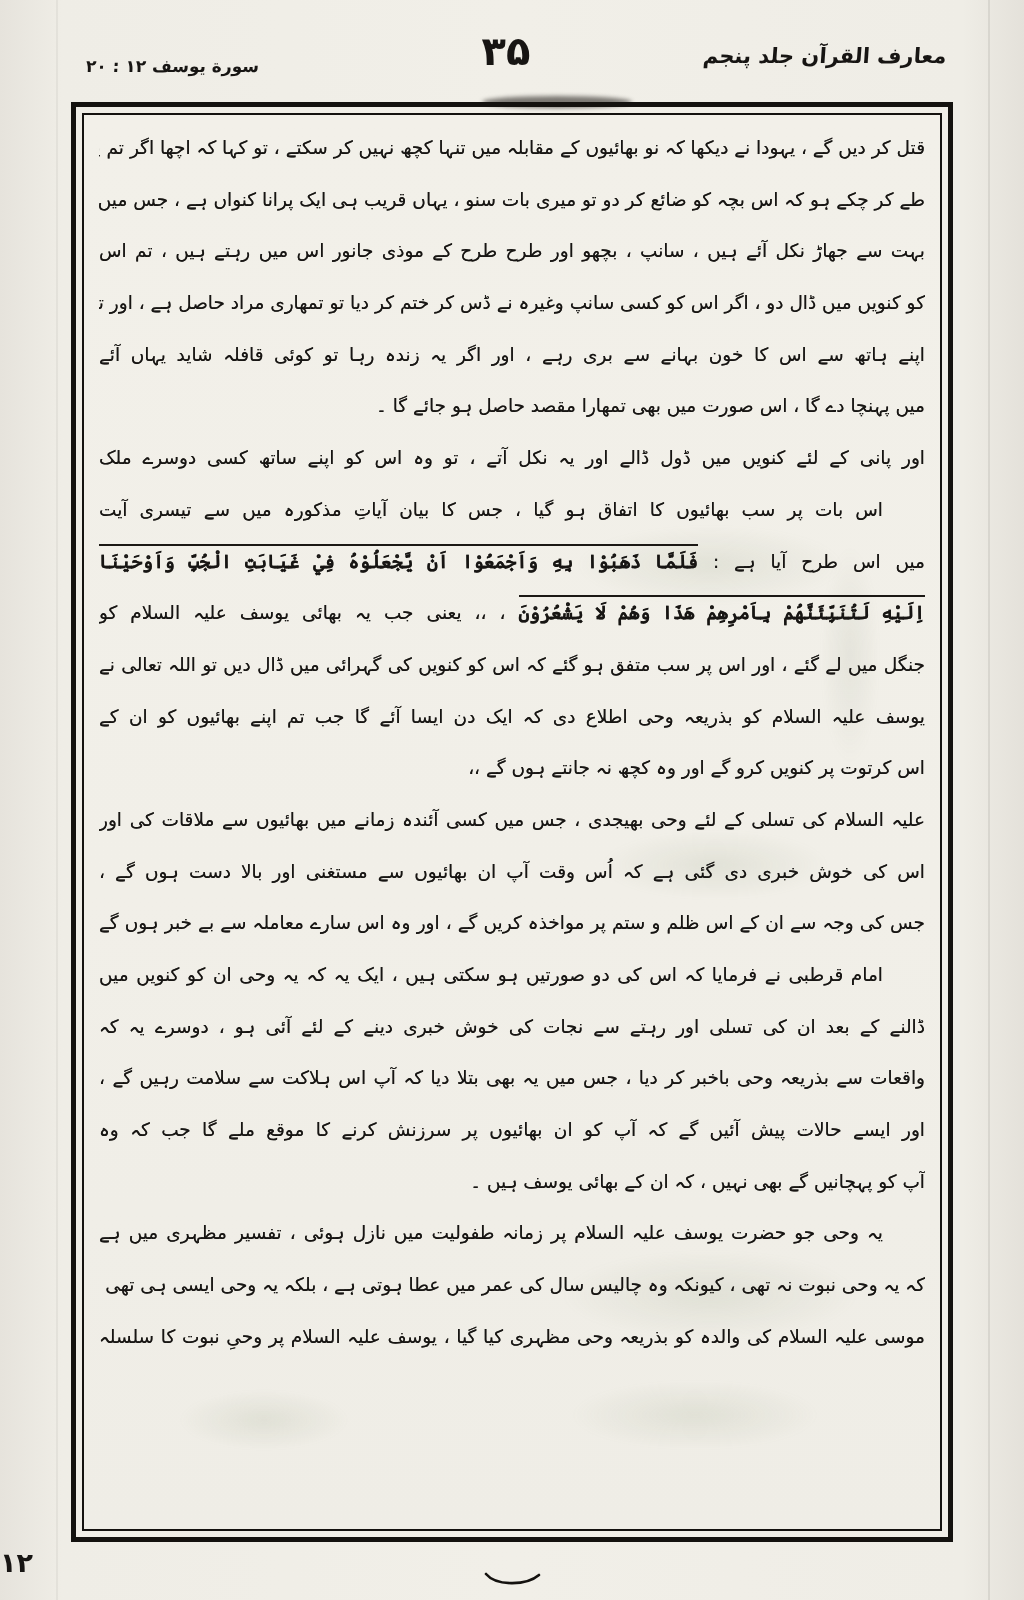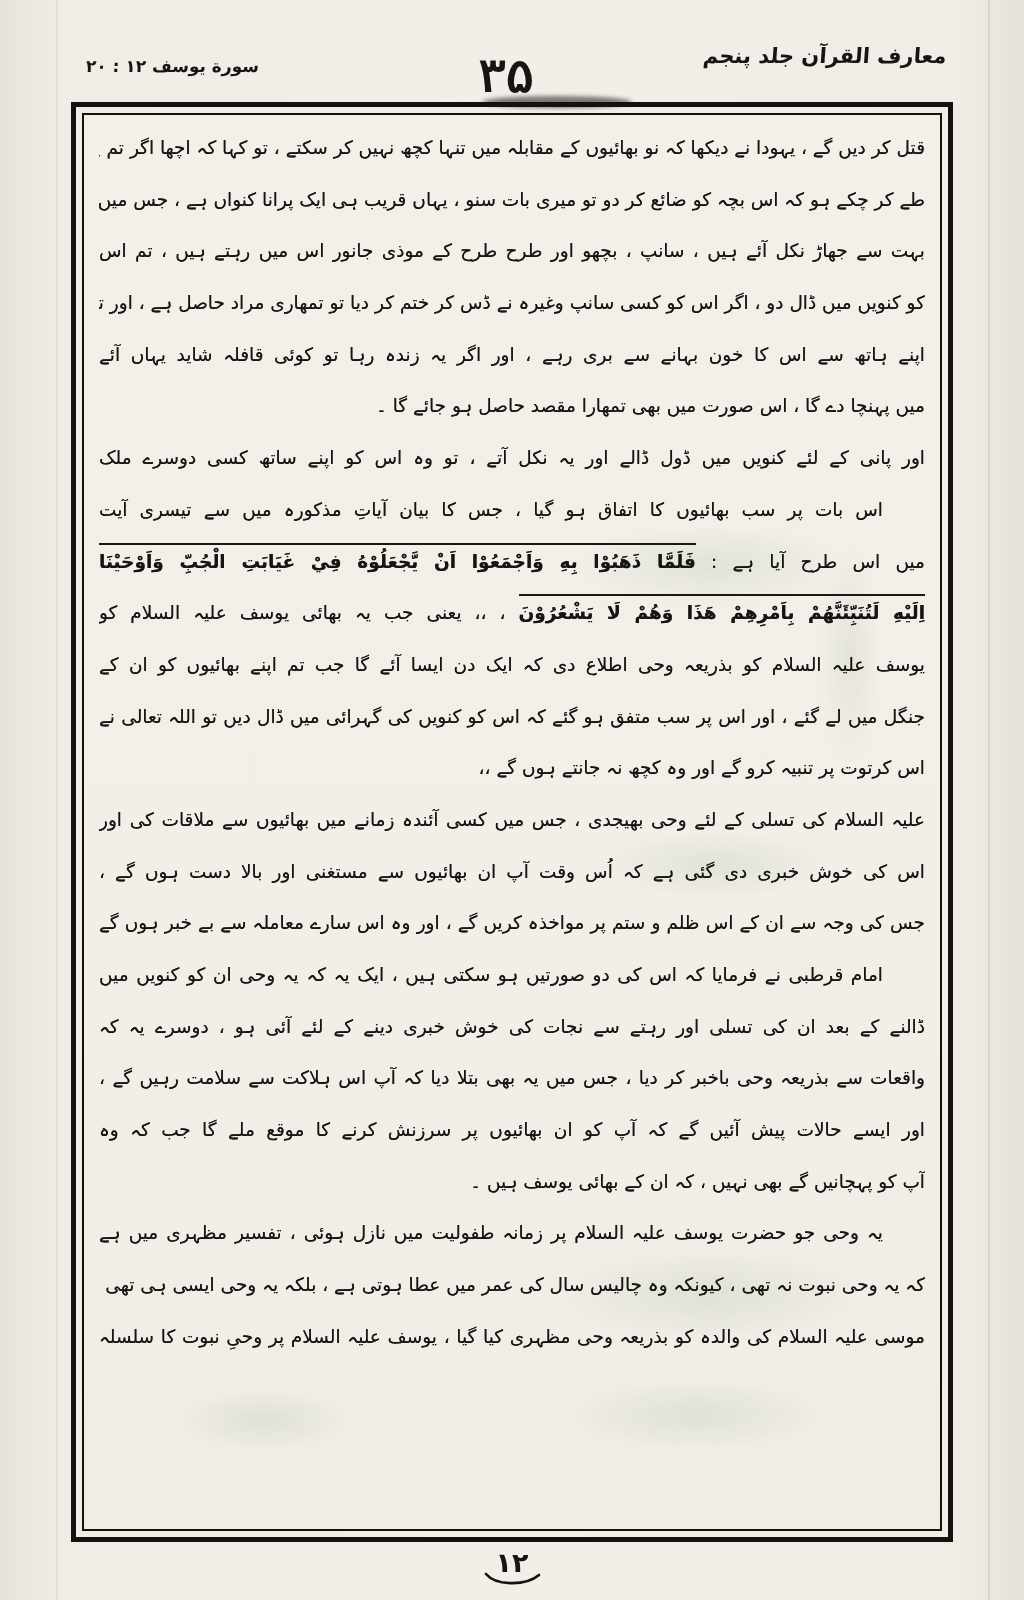--- a/index.html
+++ b/index.html
@@ -24,22 +24,22 @@
     position:absolute;top:44px;right:78px;
     font-size:21px;font-weight:bold;letter-spacing:0;
     transform:skewX(-4deg);
   }
   .h-left{
     position:absolute;top:56px;left:86px;
     font-size:17px;font-weight:bold;
     transform:skewX(-4deg);
   }
   .h-center{
-    position:absolute;top:49px;left:0;right:12px;text-align:center;
-    font-size:46px;font-weight:bold;font-family:Liberation Mono, monospace;
+    position:absolute;top:28px;left:0;right:12px;text-align:center;
+    font-size:40px;font-weight:bold;
   }
 
   
   .frame-outer{
     position:absolute;left:71px;top:102px;width:882px;height:1440px;
     border:5px solid #14120f;background:transparent;box-sizing:border-box;
   }
   .frame-inner{
     position:absolute;inset:6px;border:2px solid #14120f;box-sizing:border-box;
     background:linear-gradient(180deg,#f2f0e9 0%,#f1efe8 55%,#efede6 100%);
@@ -57,40 +57,40 @@
   .line{
     height:51.7px;line-height:51.7px;font-size:18.5px;
     text-align:justify;text-align-last:justify;overflow:hidden;
     white-space:nowrap;font-weight:500;
     text-shadow:0 0 .4px rgba(20,18,14,.7);
   }
   .line.indent{padding-right:42px;}
   .line.last{text-align-last:right;white-space:normal;}
   .quran{
     font-weight:bold;
-    border-top:2px solid #1b1814;padding-top:6px;
+    border-top:2px solid #1b1814;padding-top:6px;font-family:Liberation Serif, serif;
   }
   .urdu{font-weight:inherit;}
 
   
   .ghost{
     position:absolute;pointer-events:none;border-radius:50%;
     background:radial-gradient(ellipse at center,rgba(135,148,115,.14),rgba(135,148,115,0) 70%);
     filter:blur(2px);
   }
   .g1{right:95px;top:410px;width:270px;height:80px;}
   .g2{right:110px;top:715px;width:230px;height:70px;}
   .g3{right:80px;top:1135px;width:300px;height:90px;}
   .g4{right:120px;top:1265px;width:250px;height:70px;}
   .g5{left:95px;top:1275px;width:170px;height:60px;}
   .g6{right:60px;top:430px;width:60px;height:220px;background:radial-gradient(ellipse at center,rgba(120,130,105,.10),rgba(120,130,105,0) 70%);}
 
   
   .footer{
-    position:absolute;left:0;right:0;top:1548px;height:52px;text-align:center;
+    position:absolute;left:0;right:0;top:1548px;height:52px;text-align:left;
   }
   .f-num{font-size:27px;font-weight:bold;line-height:30px;display:inline-block;}
   .f-swash{display:block;margin:-6px auto 0 auto;}
 </style>
 </head>
 <body>
 
 <div class="scan">
 
   <div class="crease left"></div>
@@ -116,23 +116,23 @@
           <div class="line"><span class="urdu">قتل کر دیں گے ، یہودا نے دیکھا کہ نو بھائیوں کے مقابلہ میں تنہا کچھ نہیں کر سکتے ، تو کہا کہ اچھا اگر تم یہی</span></div>
           <div class="line"><span class="urdu">طے کر چکے ہو کہ اس بچہ کو ضائع کر دو تو میری بات سنو ، یہاں قریب ہی ایک پرانا کنواں ہے ، جس میں</span></div>
           <div class="line"><span class="urdu">بہت سے جھاڑ نکل آئے ہیں ، سانپ ، بچھو اور طرح طرح کے موذی جانور اس میں رہتے ہیں ، تم اس</span></div>
           <div class="line"><span class="urdu">کو کنویں میں ڈال دو ، اگر اس کو کسی سانپ وغیرہ نے ڈس کر ختم کر دیا تو تمھاری مراد حاصل ہے ، اور تم</span></div>
           <div class="line"><span class="urdu">اپنے ہاتھ سے اس کا خون بہانے سے بری رہے ، اور اگر یہ زندہ رہا تو کوئی قافلہ شاید یہاں آئے</span></div>
           <div class="line last"><span class="urdu">میں پہنچا دے گا ، اس صورت میں بھی تمھارا مقصد حاصل ہو جائے گا ۔</span></div>
           <div class="line"><span class="urdu">اور پانی کے لئے کنویں میں ڈول ڈالے اور یہ نکل آتے ، تو وہ اس کو اپنے ساتھ کسی دوسرے ملک</span></div>
           <div class="line indent"><span class="urdu">اس بات پر سب بھائیوں کا اتفاق ہو گیا ، جس کا بیان آیاتِ مذکورہ میں سے تیسری آیت</span></div>
           <div class="line"><span class="urdu">میں اس طرح آیا ہے : </span><span class="quran">فَلَمَّا ذَهَبُوْا بِهِ وَاَجْمَعُوْا اَنْ يَّجْعَلُوْهُ فِيْ غَيَابَتِ الْجُبِّ وَاَوْحَيْنَا</span></div>
           <div class="line"><span class="quran">اِلَيْهِ لَتُنَبِّئَنَّهُمْ بِاَمْرِهِمْ هَذَا وَهُمْ لَا يَشْعُرُوْنَ</span><span class="urdu"> ، ،، یعنی جب یہ بھائی یوسف علیہ السلام کو</span></div>
+          <div class="line"><span class="urdu">جنگل میں لے گئے ، اور اس پر سب متفق ہو گئے کہ اس کو کنویں کی گہرائی میں ڈال دیں تو اللہ تعالی نے</span></div>
           <div class="line"><span class="urdu">یوسف علیہ السلام کو بذریعہ وحی اطلاع دی کہ ایک دن ایسا آئے گا جب تم اپنے بھائیوں کو ان کے</span></div>
-          <div class="line"><span class="urdu">جنگل میں لے گئے ، اور اس پر سب متفق ہو گئے کہ اس کو کنویں کی گہرائی میں ڈال دیں تو اللہ تعالی نے</span></div>
-          <div class="line last"><span class="urdu">اس کرتوت پر تنبیہ کرو گے اور وہ کچھ نہ جانتے ہوں گے ،،</span></div>
+          <div class="line last"><span class="urdu">اس کرتوت پر کنویں کرو گے اور وہ کچھ نہ جانتے ہوں گے ،،</span></div>
           <div class="line"><span class="urdu">علیہ السلام کی تسلی کے لئے وحی بھیجدی ، جس میں کسی آئندہ زمانے میں بھائیوں سے ملاقات کی اور</span></div>
           <div class="line"><span class="urdu">اس کی خوش خبری دی گئی ہے کہ اُس وقت آپ ان بھائیوں سے مستغنی اور بالا دست ہوں گے ،</span></div>
           <div class="line"><span class="urdu">جس کی وجہ سے ان کے اس ظلم و ستم پر مواخذہ کریں گے ، اور وہ اس سارے معاملہ سے بے خبر ہوں گے</span></div>
           <div class="line indent"><span class="urdu">امام قرطبی نے فرمایا کہ اس کی دو صورتیں ہو سکتی ہیں ، ایک یہ کہ یہ وحی ان کو کنویں میں</span></div>
           <div class="line"><span class="urdu">ڈالنے کے بعد ان کی تسلی اور رہتے سے نجات کی خوش خبری دینے کے لئے آئی ہو ، دوسرے یہ کہ</span></div>
           <div class="line"><span class="urdu">واقعات سے بذریعہ وحی باخبر کر دیا ، جس میں یہ بھی بتلا دیا کہ آپ اس ہلاکت سے سلامت رہیں گے ،</span></div>
           <div class="line"><span class="urdu">اور ایسے حالات پیش آئیں گے کہ آپ کو ان بھائیوں پر سرزنش کرنے کا موقع ملے گا جب کہ وہ</span></div>
           <div class="line last"><span class="urdu">آپ کو پہچانیں گے بھی نہیں ، کہ ان کے بھائی یوسف ہیں ۔</span></div>
           <div class="line indent"><span class="urdu">یہ وحی جو حضرت یوسف علیہ السلام پر زمانہ طفولیت میں نازل ہوئی ، تفسیر مظہری میں ہے</span></div>
           <div class="line"><span class="urdu">کہ یہ وحی نبوت نہ تھی ، کیونکہ وہ چالیس سال کی عمر میں عطا ہوتی ہے ، بلکہ یہ وحی ایسی ہی تھی جیسے</span></div>

